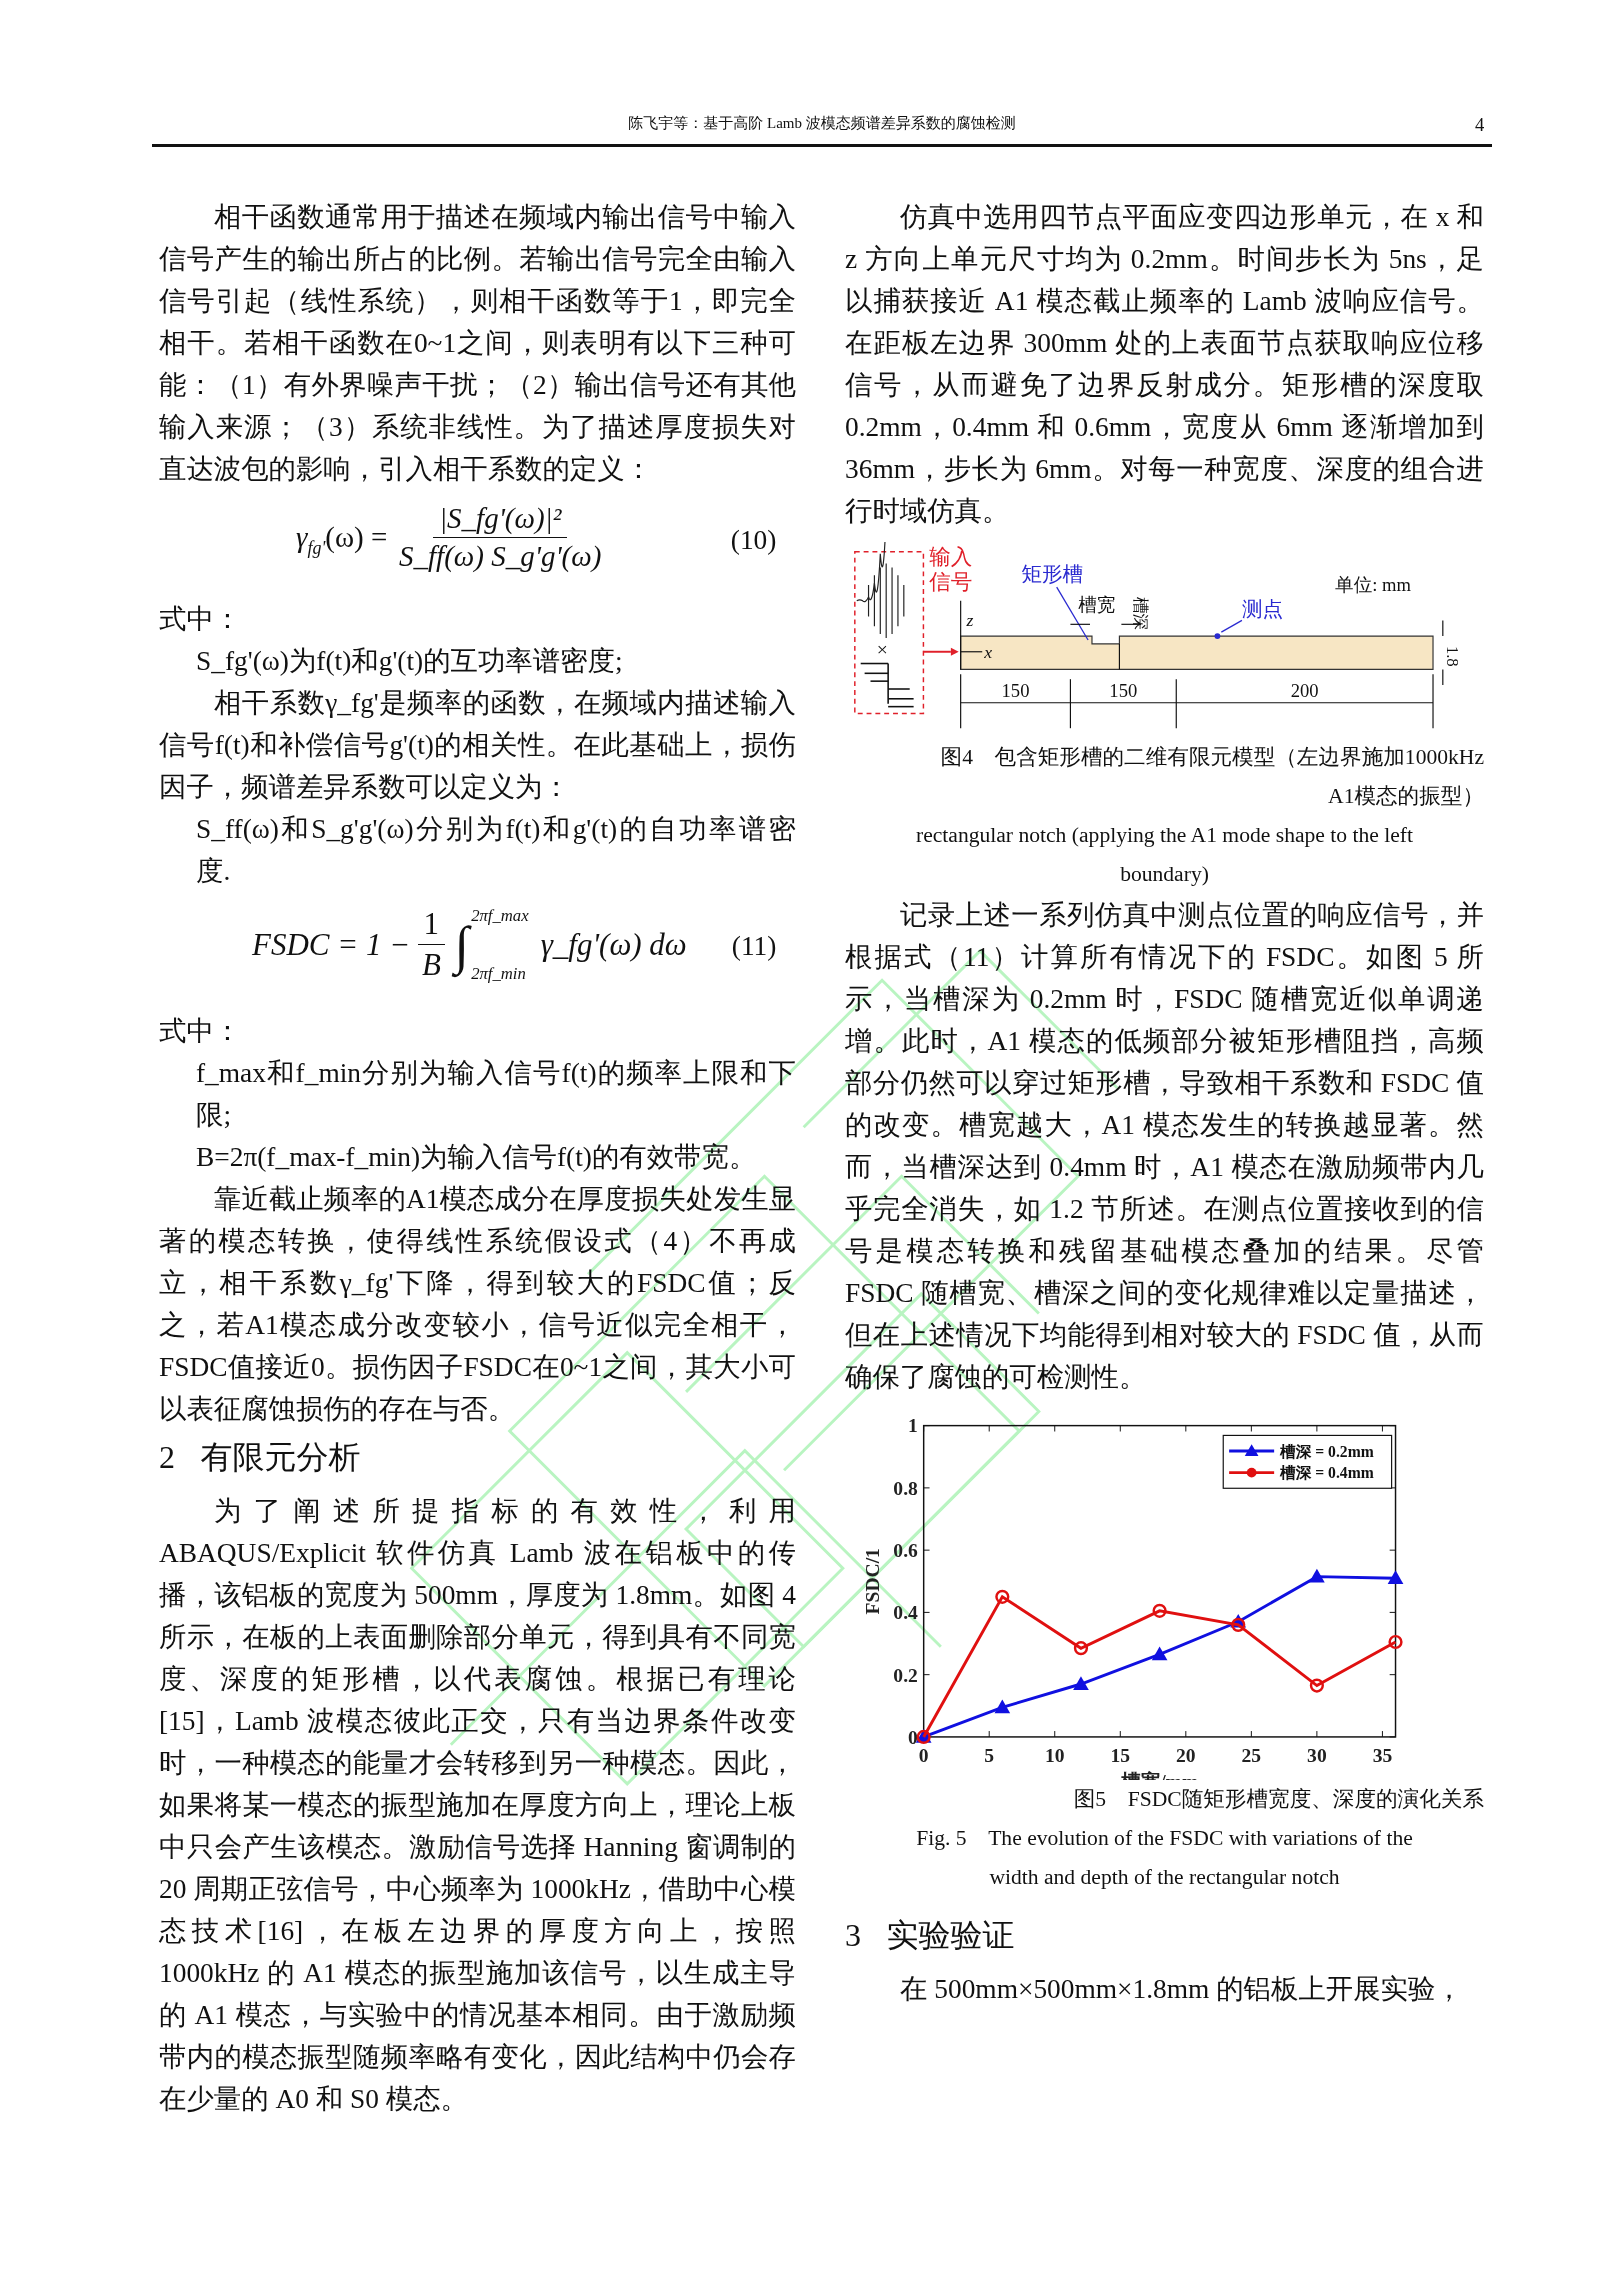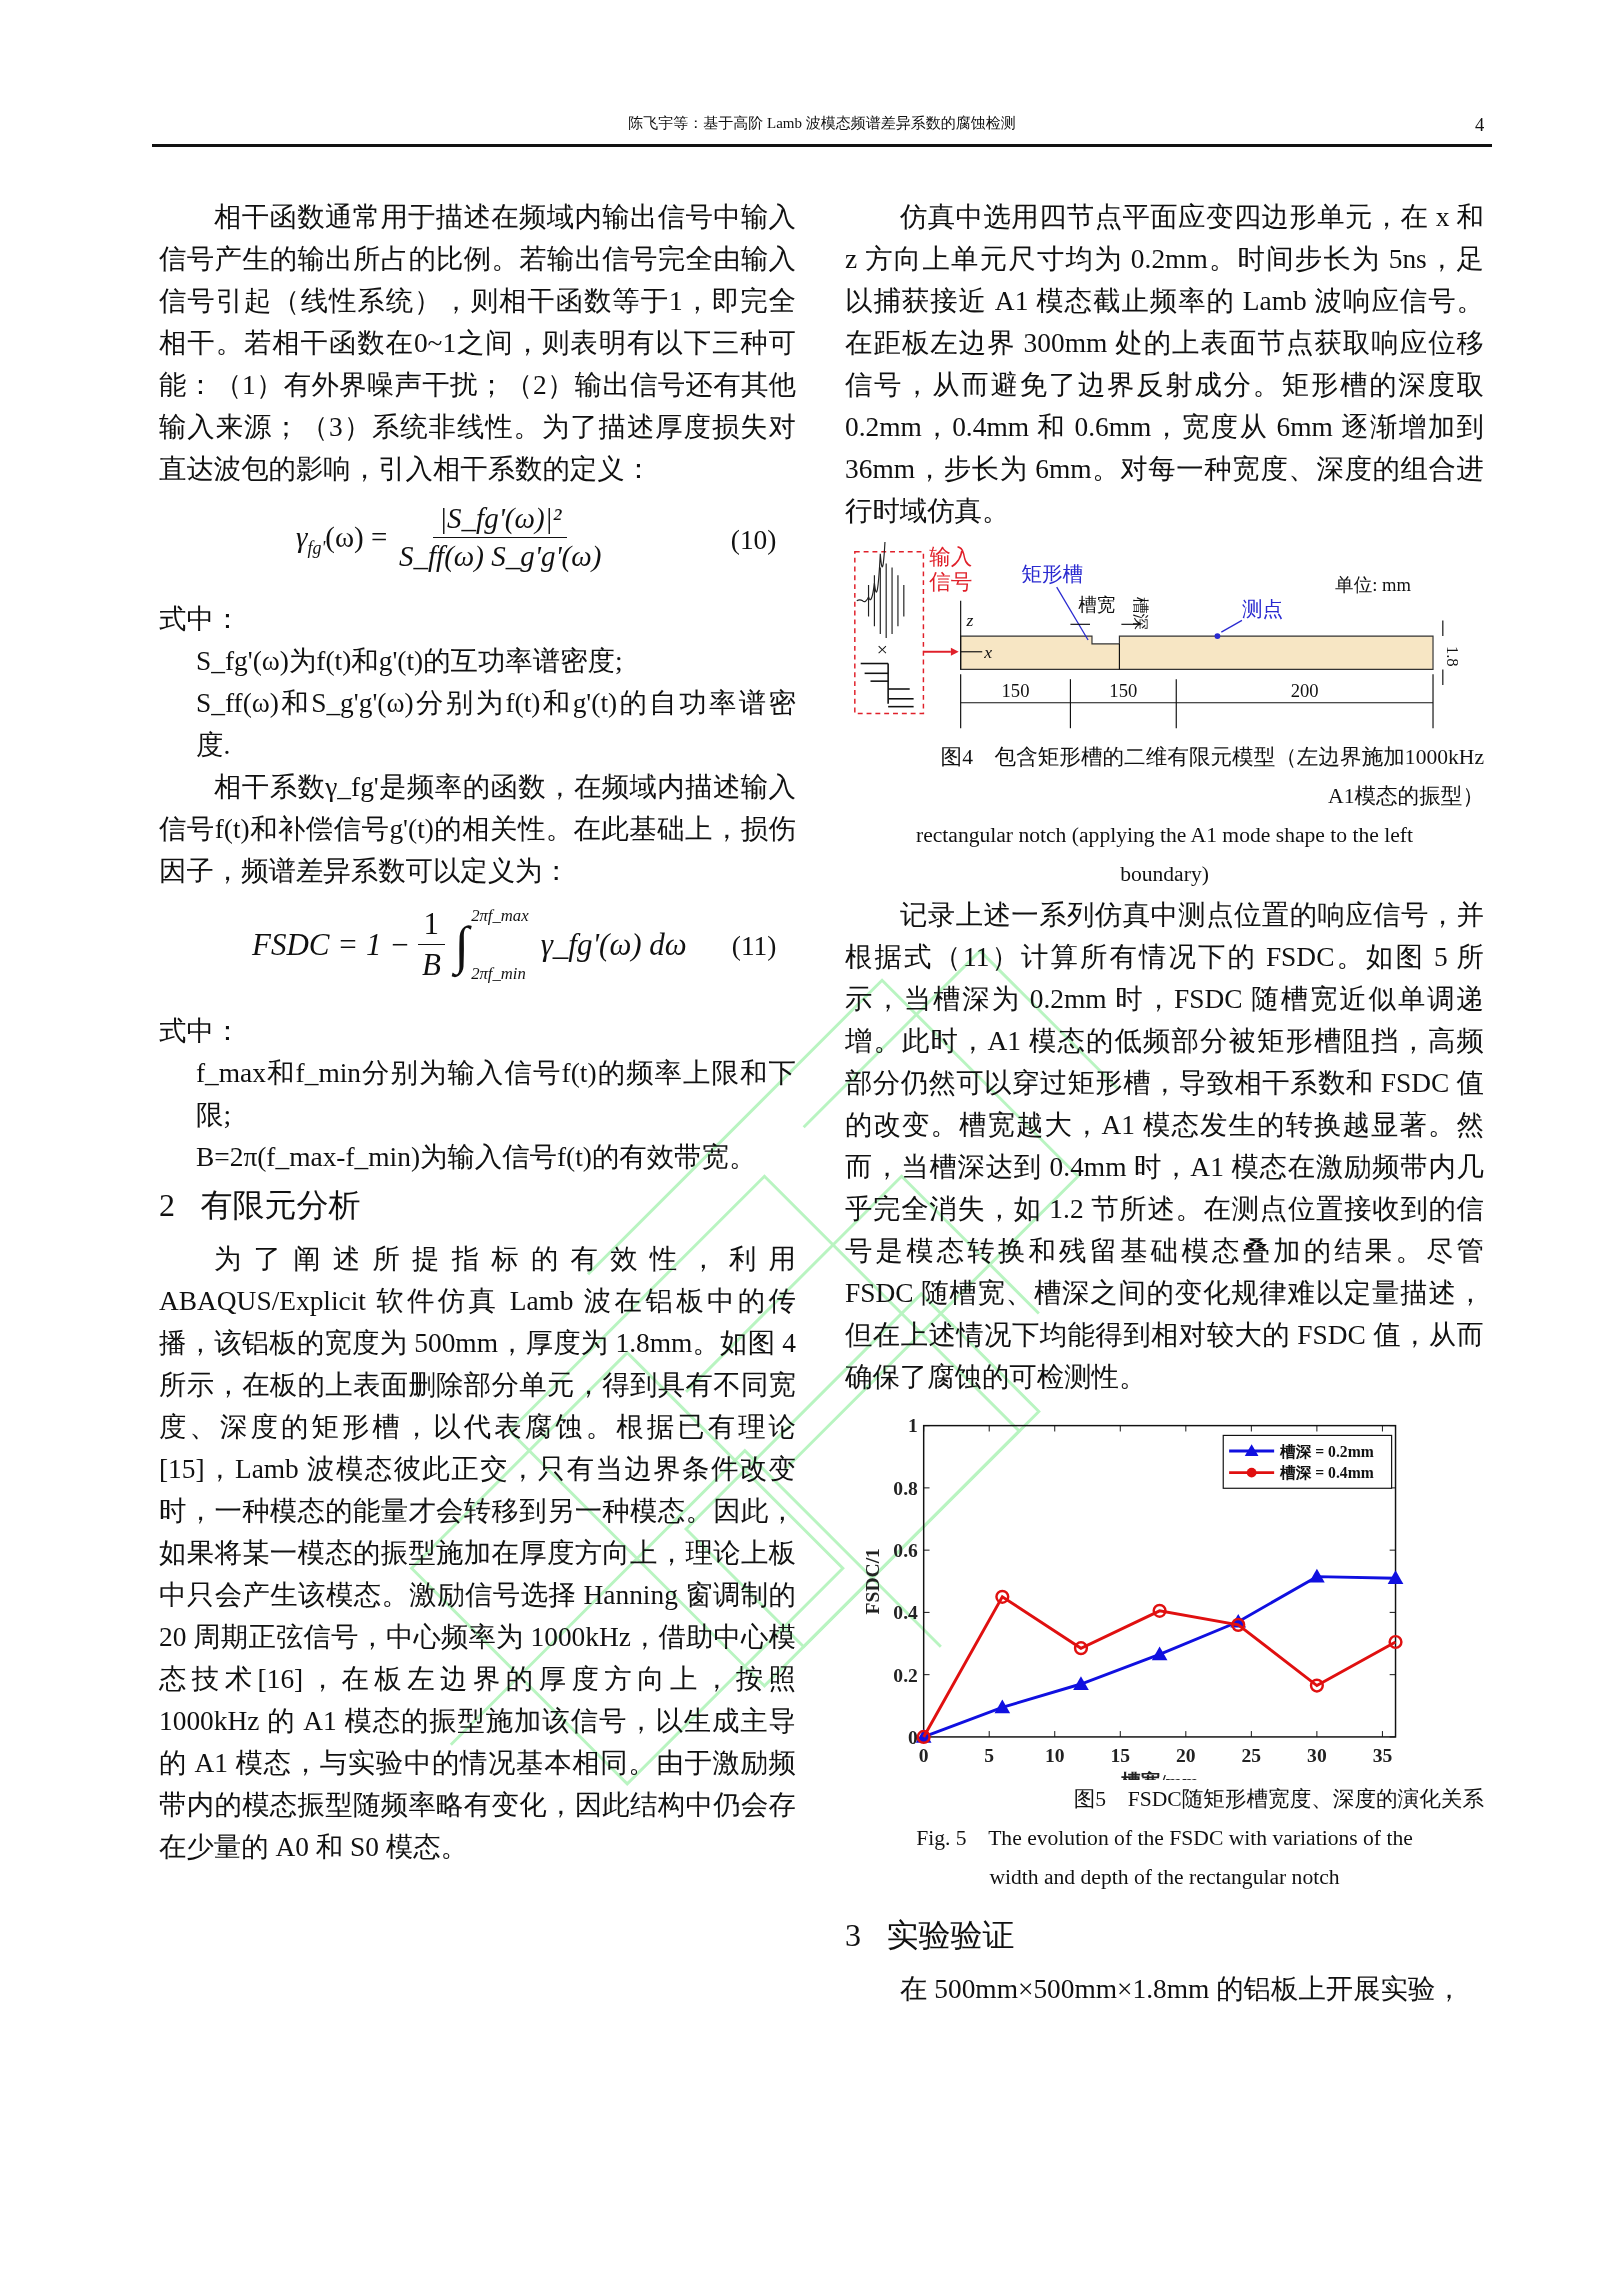--- a/index.html
+++ b/index.html
@@ -73,22 +73,22 @@
       <span class="frac">
         <span class="num">|S_fg'(ω)|²</span>
         <span class="den">S_ff(ω) S_g'g'(ω)</span>
       </span>
     </div>
     <div class="eq-num">(10)</div>
   </div>
 
   <p class="p">式中：</p>
   <p class="p sub-indent">S_fg'(ω)为f(t)和g'(t)的互功率谱密度;</p>
+  <p class="p indent">相干系数γ_fg'是频率的函数，在频域内描述输入信号f(t)和补偿信号g'(t)的相关性。在此基础上，损伤因子，频谱差异系数可以定义为：</p>
   <p class="p sub-indent">S_ff(ω)和S_g'g'(ω)分别为f(t)和g'(t)的自功率谱密度.</p>
-  <p class="p indent">相干系数γ_fg'是频率的函数，在频域内描述输入信号f(t)和补偿信号g'(t)的相关性。在此基础上，损伤因子，频谱差异系数可以定义为：</p>
 
   <div class="eq2">
     <div class="eq2-body">
       <span>FSDC = 1 −</span>
       <span class="frac" style="font-style:normal">
         <span class="num">1</span>
         <span class="den" style="font-style:italic">B</span>
       </span>
       <span class="integral">∫</span>
       <span class="int-lims">
@@ -96,20 +96,21 @@
         <span>2πf_min</span>
       </span>
       <span>γ_fg'(ω) dω</span>
     </div>
     <div class="eq-num" style="top:39px">(11)</div>
   </div>
 
   <p class="p">式中：</p>
   <p class="p sub-indent">f_max和f_min分别为输入信号f(t)的频率上限和下限;</p>
   <p class="p sub-indent">B=2π(f_max-f_min)为输入信号f(t)的有效带宽。</p>
+  <p class="p indent">靠近截止频率的A1模态成分在厚度损失处发生显著的模态转换，使得线性系统假设式（4）不再成立，相干系数γ_fg'下降，得到较大的FSDC值；反之，若A1模态成分改变较小，信号近似完全相干，FSDC值接近0。损伤因子FSDC在0~1之间，其大小可以表征腐蚀损伤的存在与否。</p>
 
   <div class="section-title">
     <span class="num">2</span><span>有限元分析</span>
   </div>
   <p class="p indent">为了阐述所提指标的有效性，利用ABAQUS/Explicit 软件仿真 Lamb 波在铝板中的传播，该铝板的宽度为 500mm，厚度为 1.8mm。如图 4 所示，在板的上表面删除部分单元，得到具有不同宽度、深度的矩形槽，以代表腐蚀。根据已有理论[15]，Lamb 波模态彼此正交，只有当边界条件改变时，一种模态的能量才会转移到另一种模态。因此，如果将某一模态的振型施加在厚度方向上，理论上板中只会产生该模态。激励信号选择 Hanning 窗调制的 20 周期正弦信号，中心频率为 1000kHz，借助中心模态技术[16]，在板左边界的厚度方向上，按照 1000kHz 的 A1 模态的振型施加该信号，以生成主导的 A1 模态，与实验中的情况基本相同。由于激励频带内的模态振型随频率略有变化，因此结构中仍会存在少量的 A0 和 S0 模态。</p>
 </div>
 
 <div class="col col-right">
   <p class="p indent">仿真中选用四节点平面应变四边形单元，在 x 和 z 方向上单元尺寸均为 0.2mm。时间步长为 5ns，足以捕获接近 A1 模态截止频率的 Lamb 波响应信号。在距板左边界 300mm 处的上表面节点获取响应位移信号，从而避免了边界反射成分。矩形槽的深度取 0.2mm，0.4mm 和 0.6mm，宽度从 6mm 逐渐增加到 36mm，步长为 6mm。对每一种宽度、深度的组合进行时域仿真。</p>
 

